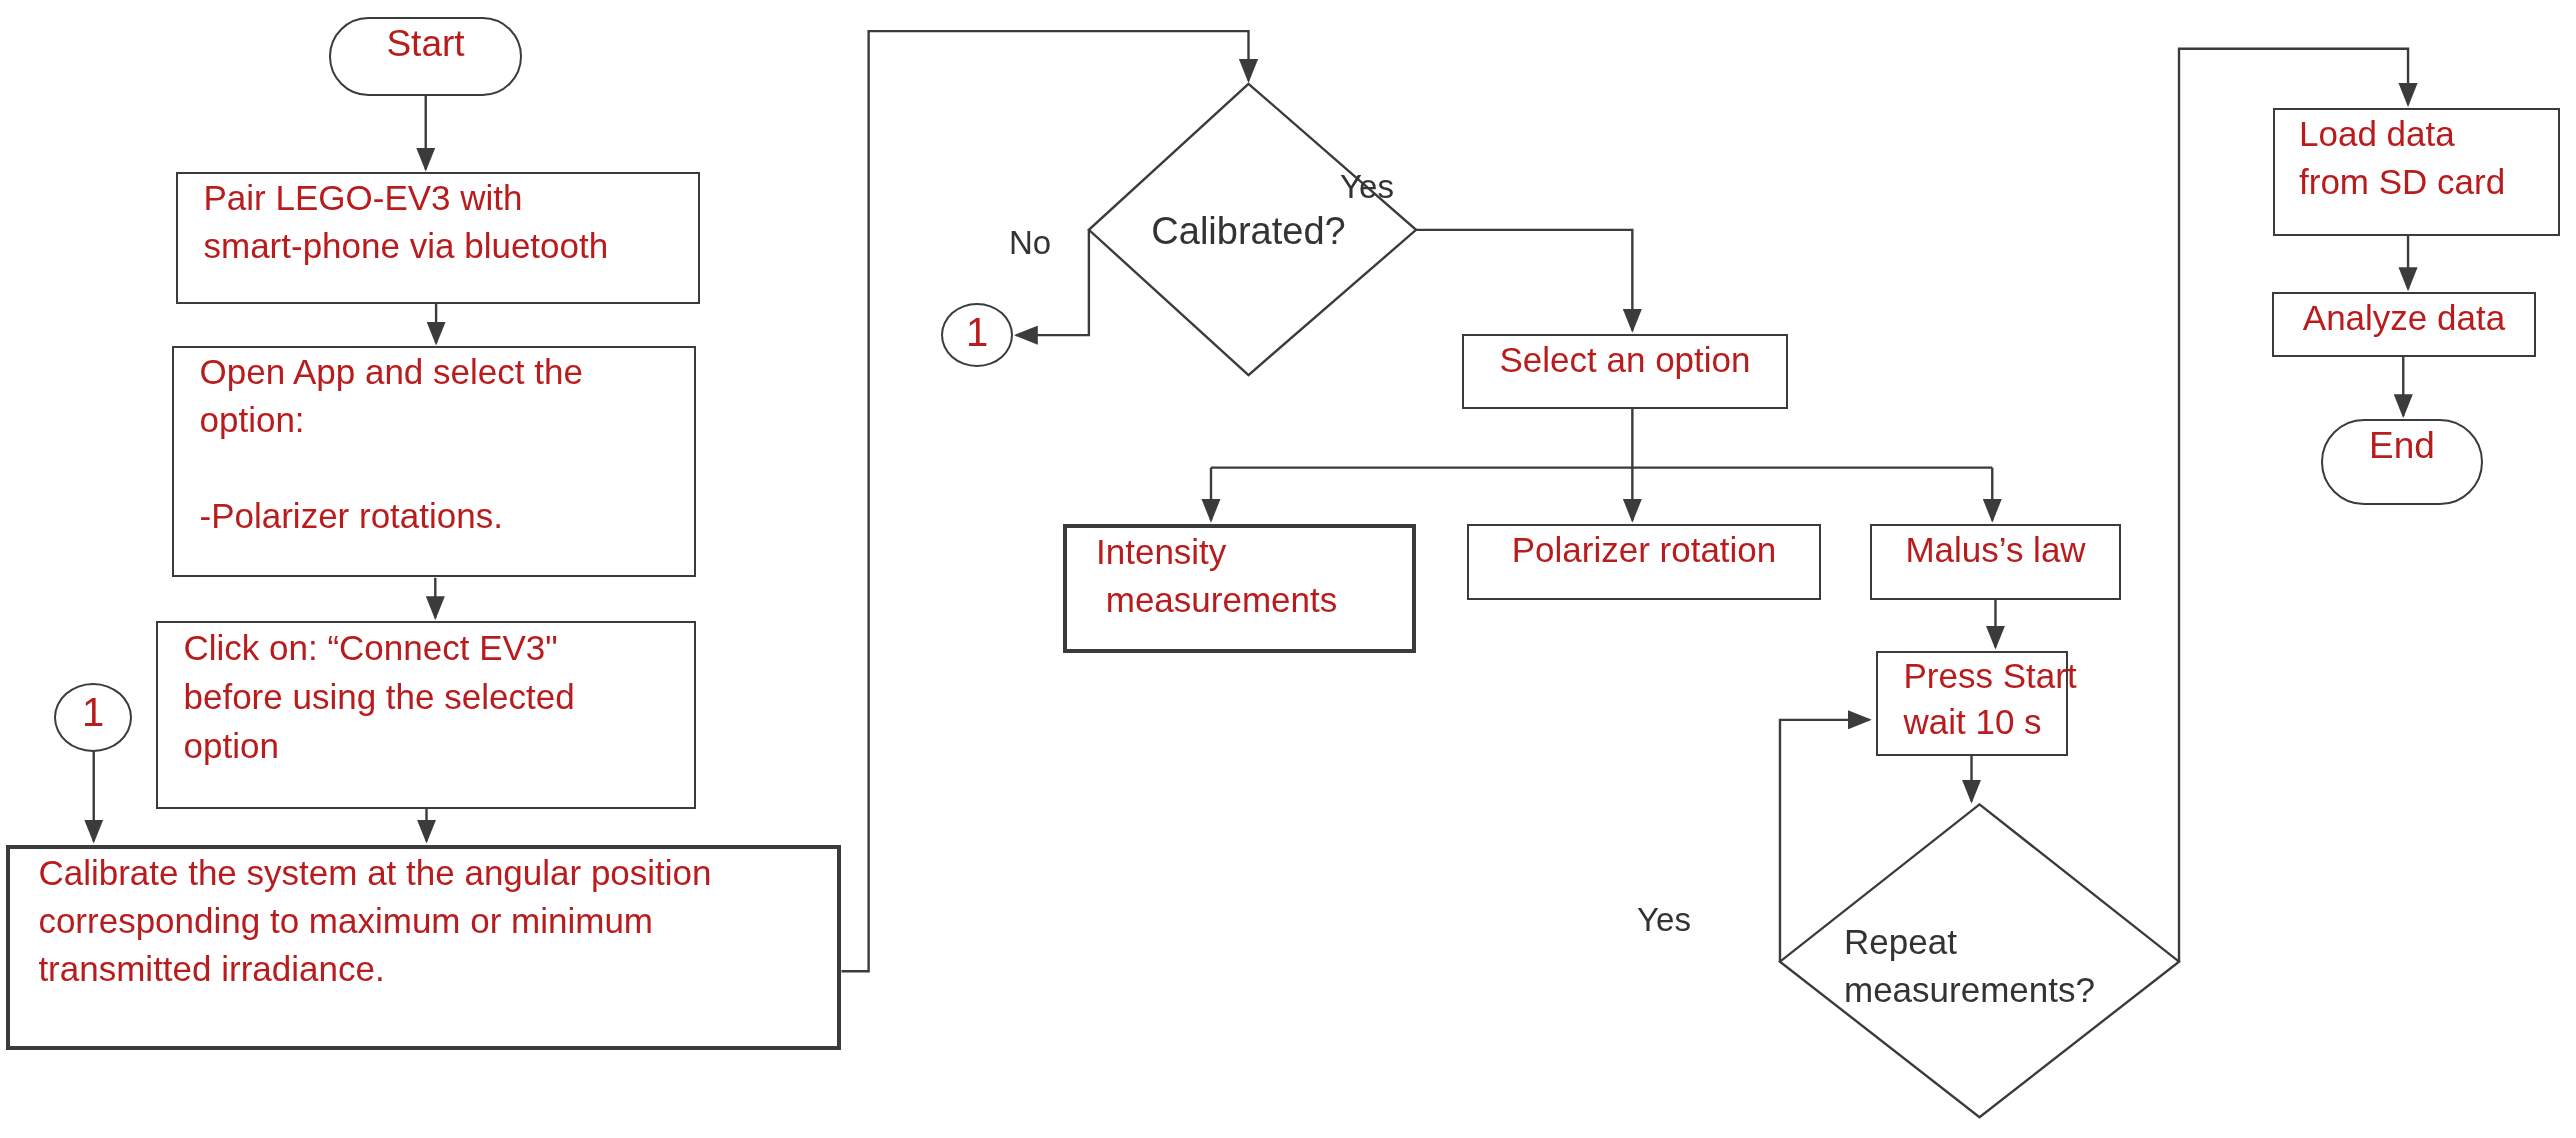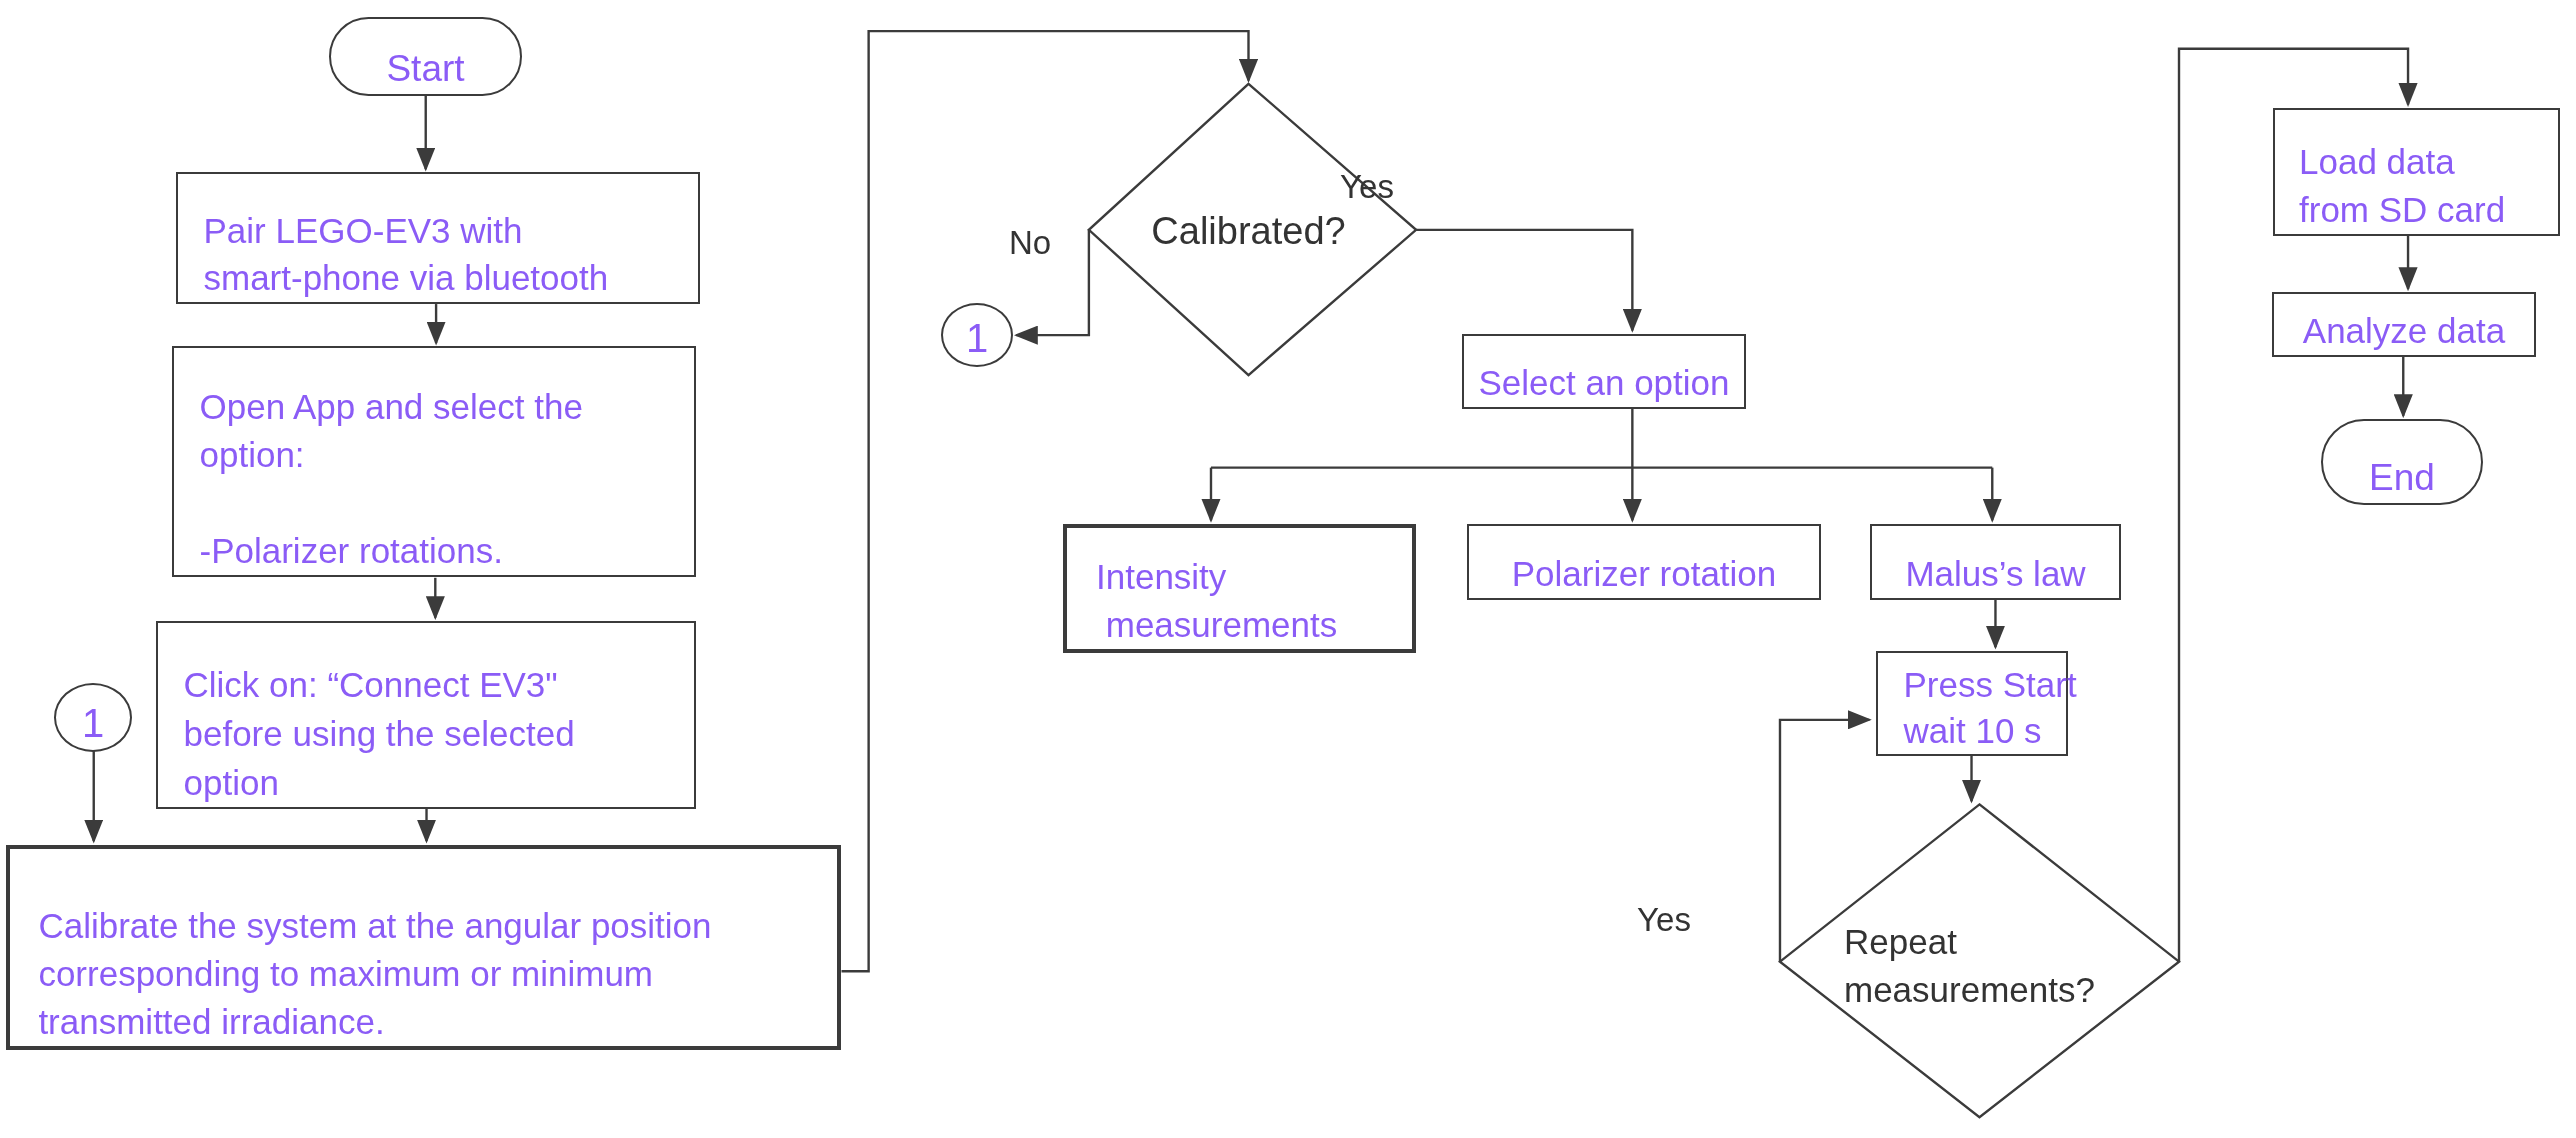--- a/index.html
+++ b/index.html
@@ -1,21 +1,21 @@
 <!DOCTYPE html>
 <html style="font-size:12.8px"><head>
 <meta charset="utf-8">
 <style>
   html,body{margin:0;padding:0;background:#fff;}
   .stage{position:relative;width:2576px;height:1138px;background:#ffffff;overflow:hidden;
          font-family:"Liberation Sans","DejaVu Sans",sans-serif;color:#333;}
   svg.wires{position:absolute;left:0;top:0;z-index:1;}
   .node{position:absolute;z-index:2;box-sizing:border-box;background:#fff;border:2.4px solid #3b3b3b;
-        display:flex;flex-direction:column;justify-content:flex-end;
-        font-size:35px;line-height:1.36;color:#8b5cf6;}
+        display:flex;flex-direction:column;justify-content:flex-start;
+        font-size:35px;line-height:1.36;color:#b91c1c;}
   .pre{white-space:pre;}
   .padL{padding-left:25.5px;}
   .thick{border-width:4px;}
   .center{align-items:center;text-align:center;}
   .stadium{border-radius:48px;align-items:center;text-align:center;font-size:37px;}
   .circle{border-radius:50%;align-items:center;text-align:center;font-size:40px;}
   .lbl{position:absolute;z-index:2;display:flex;align-items:center;justify-content:center;
        font-size:33px;color:#333;}
   .dlabel{position:absolute;z-index:2;display:flex;align-items:center;justify-content:center;
           font-size:38px;color:#333;text-align:right;}
@@ -91,21 +91,21 @@
   <div class="dlabel" style="left:1089px;top:208px;width:319px;height:46px;">Calibrated?</div>
 
   <div class="lbl" style="left:982px;top:220px;width:96px;height:45px;">No</div>
 
   <div class="lbl" style="left:1315px;top:164px;width:104px;height:45px;">Yes</div>
 
   <div class="node circle" style="left:941px;top:303px;width:72px;height:64px;">
     <span>1</span>
   </div>
 
-  <div class="node center" style="left:1462px;top:334px;width:284px;height:75px;">
+  <div class="node center" style="left:1462px;top:334px;width:326px;height:75px;">
     <span>Select an option</span>
   </div>
 
   <div class="node padL pre thick" style="left:1063px;top:524px;width:353px;height:129px;line-height:48px;padding-left:29px;">
     <span>Intensity
  measurements</span>
   </div>
 
   <div class="node center" style="left:1870px;top:524px;width:251px;height:76px;">
     <span>Malus’s law</span>

